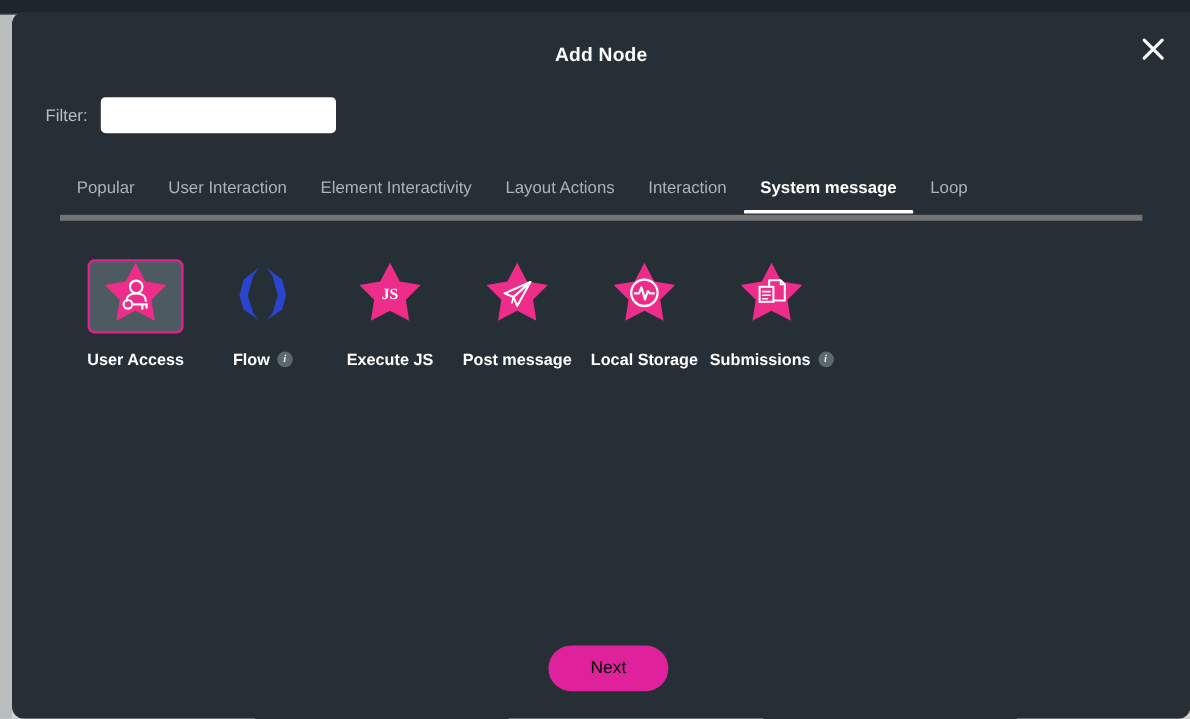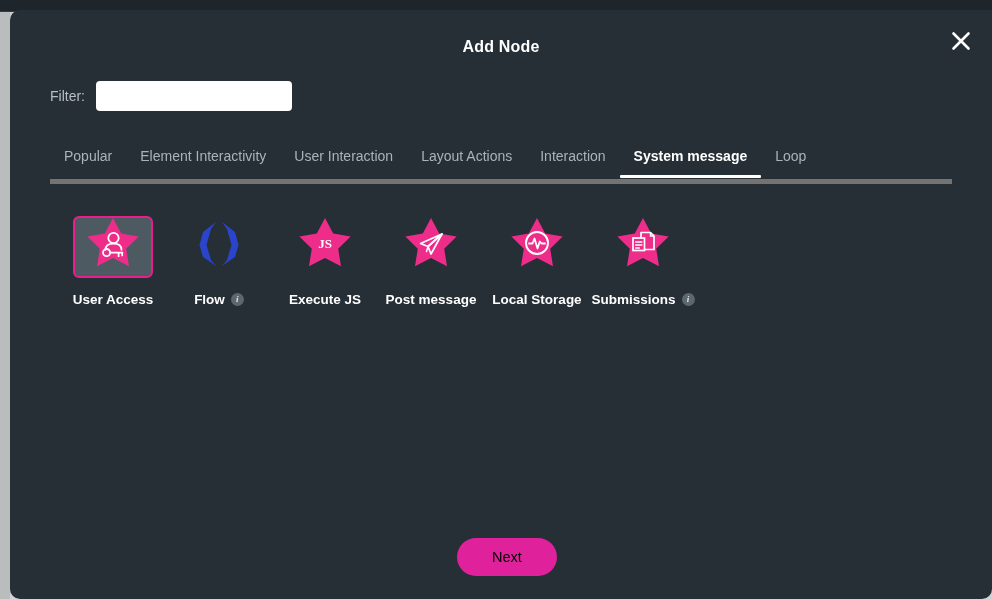--- a/index.html
+++ b/index.html
@@ -84,21 +84,21 @@
     display: flex;
     align-items: center;
     justify-content: center;
     cursor: pointer;
   }
   .close-btn svg { display: block; }
 
   
   .filter-row {
     position: absolute;
-    left: 40px;
+    left: 28px;
     top: 66px;
     display: flex;
     align-items: center;
     height: 40px;
   }
   .filter-label {
     color: #b7bfc4;
     font-size: 14px;
     margin-right: 11px;
   }
@@ -163,21 +163,21 @@
     width: 106px;
     display: flex;
     flex-direction: column;
     align-items: center;
     cursor: pointer;
   }
   .node-icon-box {
     width: 80px;
     height: 62px;
     display: flex;
-    align-items: flex-end;
+    align-items: center;
     justify-content: center;
     border: 2px solid transparent;
     border-radius: 6px;
     box-sizing: border-box;
   }
   .node.selected .node-icon-box {
     background: #4e5a62;
     border-color: #e91e8c;
   }
   .node-label-row {
@@ -246,22 +246,22 @@
       </svg>
     </div>
 
     <div class="filter-row">
       <span class="filter-label">Filter:</span>
       <input class="filter-input" type="text" value="" placeholder="" style="">
     </div>
 
     <div class="tabs">
       <div class="tab">Popular</div>
+      <div class="tab">User Interaction</div>
       <div class="tab">Element Interactivity</div>
-      <div class="tab">User Interaction</div>
       <div class="tab">Layout Actions</div>
       <div class="tab">Interaction</div>
       <div class="tab active">System message</div>
       <div class="tab">Loop</div>
     </div>
 
     <div class="nodes">
 
       <div class="node selected">
         <div class="node-icon-box">

